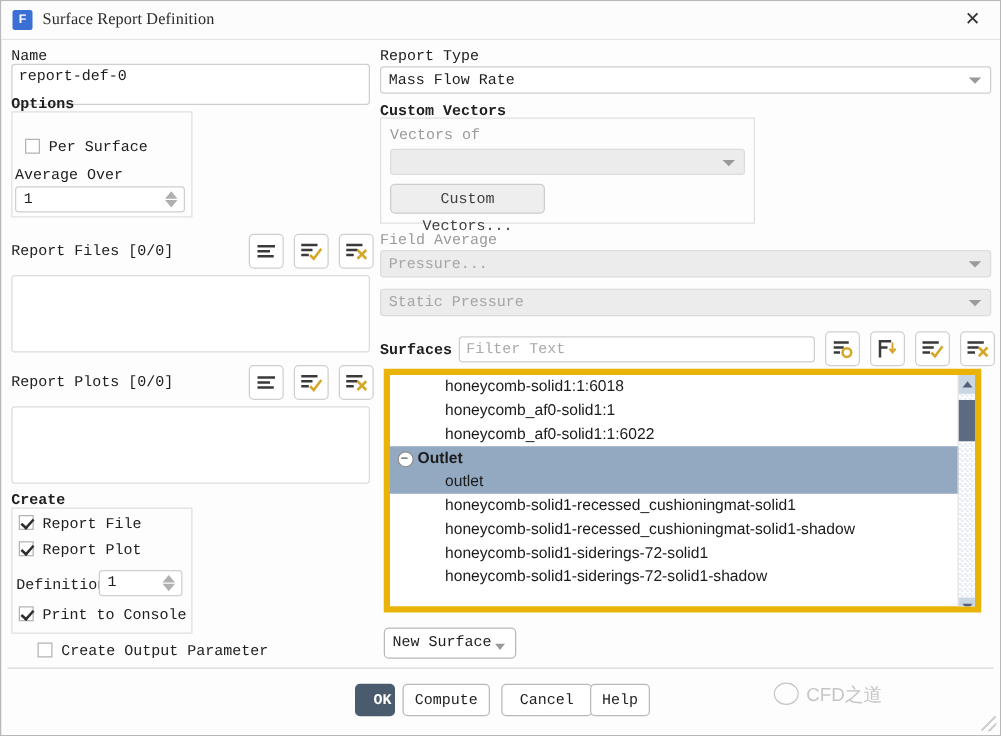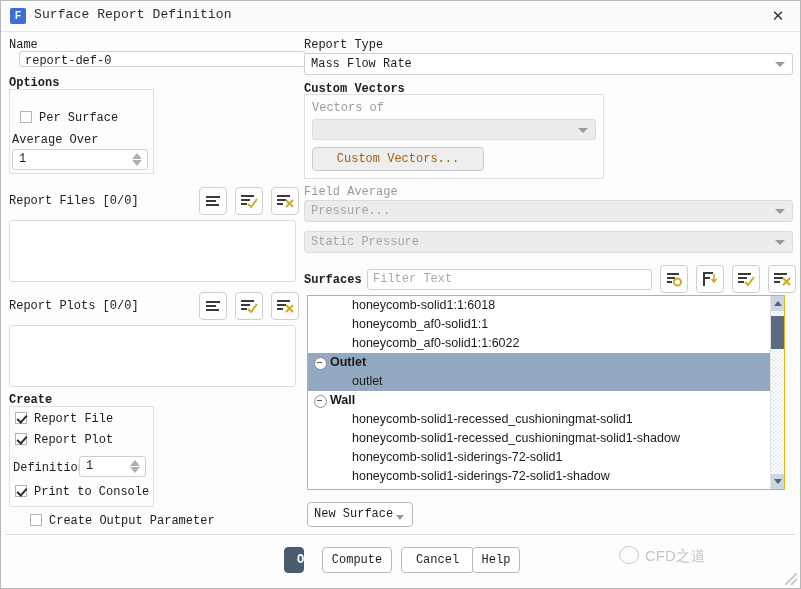--- a/index.html
+++ b/index.html
@@ -34,21 +34,21 @@
     width: 16px; height: 16px;
     background: #3b6fd4;
     border-radius: 2px;
     color: #ffffff;
     font-family: "Liberation Sans", sans-serif;
     font-size: 10px; font-weight: bold;
     text-align: center; line-height: 16px;
   }
   #title-text {
     position: absolute; left: 33px; top: 6px;
-    font-family: Liberation Mono, monospace;
+    font-family: Liberation Serif, serif;
     font-size: 13px; color: #2b2b2b;
     letter-spacing: 0.1px;
   }
   #close-btn {
     position: absolute; right: 0px; top: 0px;
     width: 44px; height: 29px;
     text-align: center; line-height: 29px;
     font-family: "Liberation Sans", sans-serif;
     font-size: 15px; color: #333333;
     cursor: pointer;
@@ -166,21 +166,21 @@
     cursor: pointer;
   }
   .ibtn svg { display: block; margin: 3px auto 0 auto; }
 
   
   #tree {
     position: absolute;
     left: 306px; top: 294px;
     width: 478px; height: 195px;
     box-sizing: border-box;
-    border: 1px solid #eab308;
+    border: 5px solid #eab308;
     background: #ffffff;
     overflow: hidden;
   }
   .trow {
     position: relative;
     height: 19px; line-height: 19px;
     font-family: "Liberation Sans", sans-serif;
     font-size: 12.5px;
     color: #1b1b1b;
     white-space: nowrap;
@@ -298,21 +298,21 @@
 
 <div id="dialog">
 
   <div id="titlebar">
     <div id="app-icon">F</div>
     <div id="title-text">Surface Report Definition</div>
     <div id="close-btn">✕</div>
   </div>
 
   <div class="lbl" style="left:8px; top:37px;">Name</div>
-  <div class="tfield" style="left:18px; top:50px; width:287px; height:16px; line-height:19px;">report-def-0</div>
+  <div class="tfield" style="left:8px; top:50px; width:287px; height:33px; line-height:19px;">report-def-0</div>
 
   <div class="lbl bold" style="left:8px; top:75px;">Options</div>
   <div class="group" style="left:8px; top:88px; width:145px; height:85px;"></div>
 
   <div class="cbrow" style="left:19px; top:110px;">
     <span class="cbox"></span><span>Per Surface</span>
   </div>
   <div class="lbl" style="left:11px; top:132px;">Average Over</div>
   <div class="spinner" style="left:11px; top:148px; width:136px; height:21px; line-height:19px;">
     <span>1</span>
@@ -401,21 +401,21 @@
     <span class="arrow"></span>
   </div>
 
   <div class="lbl bold" style="left:303px; top:81px;">Custom Vectors</div>
   <div class="group" style="left:303px; top:93px; width:300px; height:85px;"></div>
   <div class="lbl dim" style="left:311px; top:100px;">Vectors of</div>
   <div class="combo disabled" style="left:311px; top:118px; width:284px; height:21px; line-height:19px;">
     <span></span>
     <span class="arrow"></span>
   </div>
-  <div class="btn" style="left:311px; top:146px; width:172px; height:24px; line-height:22px; background:#eeeeee; border-color:#cccccc; color:#a16207;">Custom Vectors...</div>
+  <div class="btn" style="left:311px; top:146px; width:124px; height:24px; line-height:22px; background:#eeeeee; border-color:#cccccc; color:#404040;">Custom Vectors...</div>
 
   <div class="lbl dim" style="left:303px; top:184px;">Field Average</div>
   <div class="combo disabled" style="left:303px; top:230px; width:489px; height:22px; line-height:20px;">
     <span>Static Pressure</span>
     <span class="arrow"></span>
   </div>
   <div class="combo disabled" style="left:303px; top:199px; width:489px; height:22px; line-height:20px;">
     <span>Pressure...</span>
     <span class="arrow"></span>
   </div>
@@ -467,24 +467,20 @@
         <div class="trow leaf">
           <span class="tlabel">honeycomb_af0-solid1:1:6022</span>
         </div>
         <div class="trow grp sel">
           <span class="tw"></span>
           <span class="tlabel">Outlet</span>
         </div>
         <div class="trow leaf sel">
           <span class="tlabel">outlet</span>
         </div>
-        <div class="trow grp">
-          <span class="tw"></span>
-          <span class="tlabel">Wall</span>
-        </div>
         <div class="trow leaf">
           <span class="tlabel">honeycomb-solid1-recessed_cushioningmat-solid1</span>
         </div>
         <div class="trow leaf">
           <span class="tlabel">honeycomb-solid1-recessed_cushioningmat-solid1-shadow</span>
         </div>
         <div class="trow leaf">
           <span class="tlabel">honeycomb-solid1-siderings-72-solid1</span>
         </div>
         <div class="trow leaf">
@@ -501,21 +497,21 @@
         </div>
     </div>
   </div>
 
   <div id="newsurf">
     <span>New Surface</span>
     <span class="arrow"></span>
   </div>
 
   <div id="sep"></div>
-  <div class="btn primary" style="left:283px; top:546px; width:20px;padding-left:12px;">OK</div>
+  <div class="btn primary" style="left:283px; top:546px; width:32px;padding-left:12px;">OK</div>
   <div class="btn" style="left:321px; top:546px; width:70px;">Compute</div>
   <div class="btn" style="left:400px; top:546px; width:73px;">Cancel</div>
   <div class="btn" style="left:471px; top:546px; width:48px;">Help</div>
 
   <div id="wm">
     <span class="wmi"></span><span>CFD之道</span>
   </div>
   <div id="grip"></div>
 
 </div>

